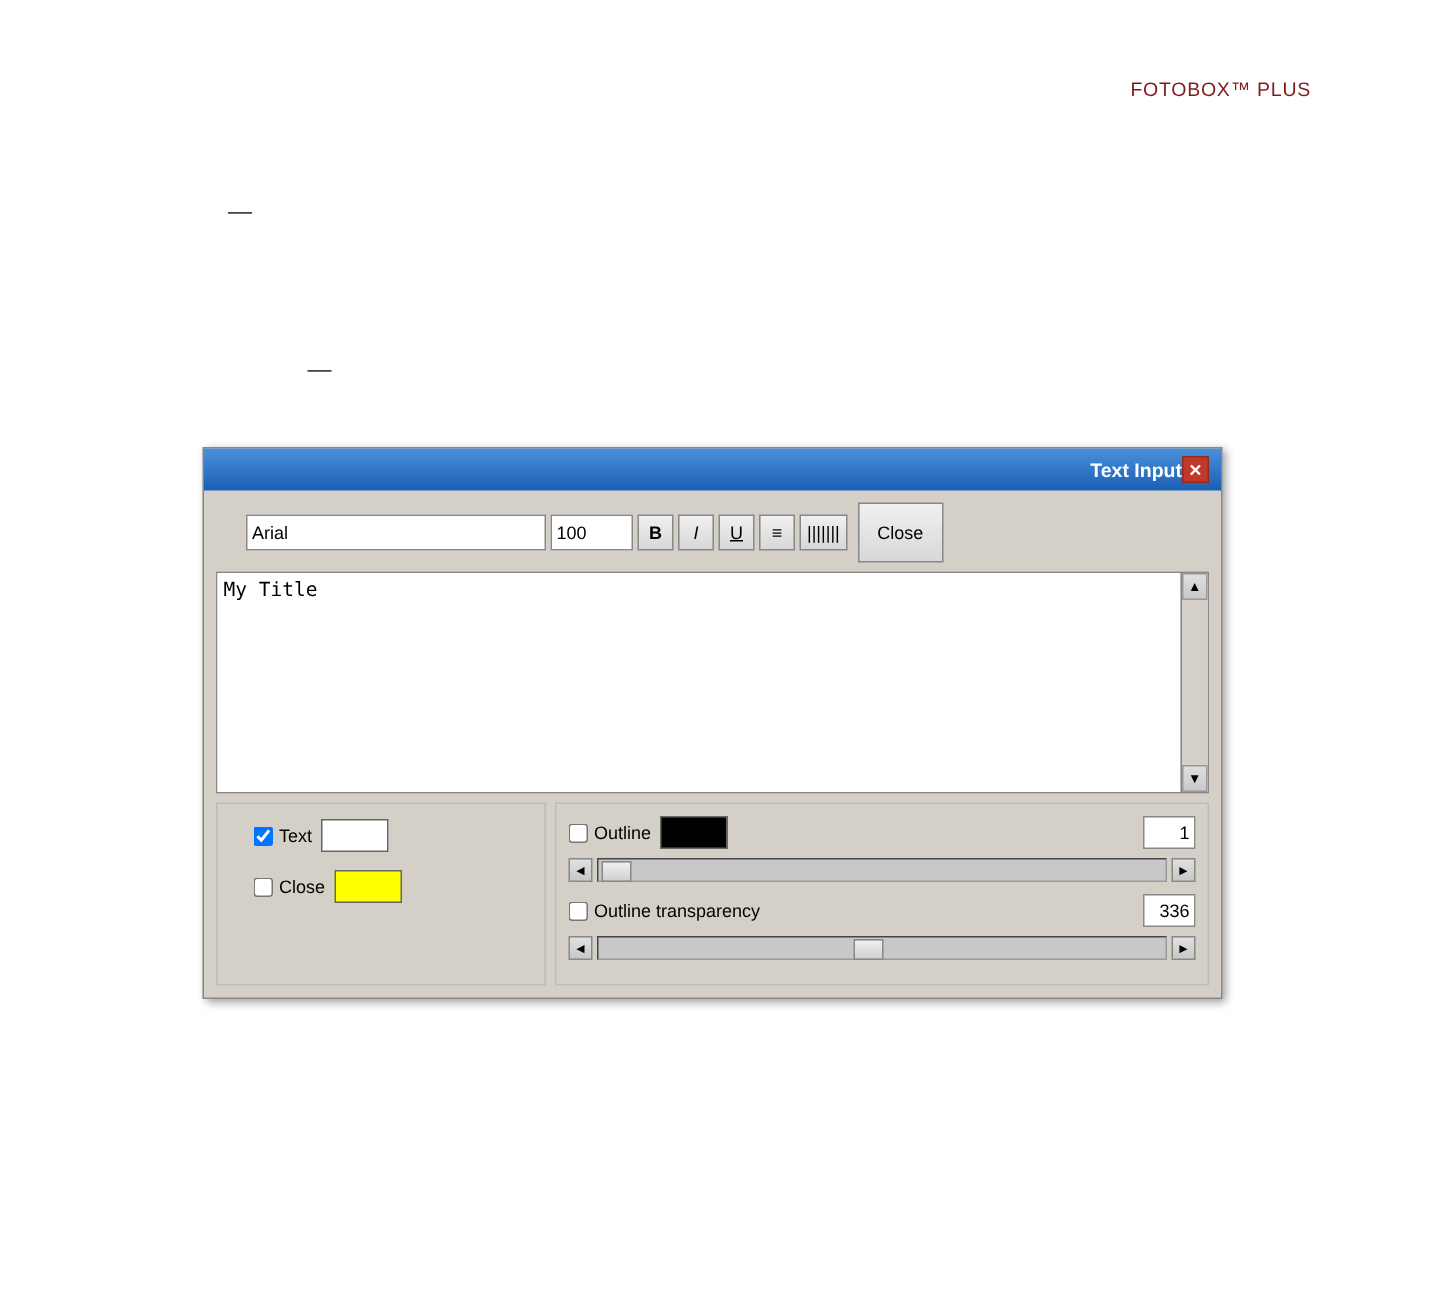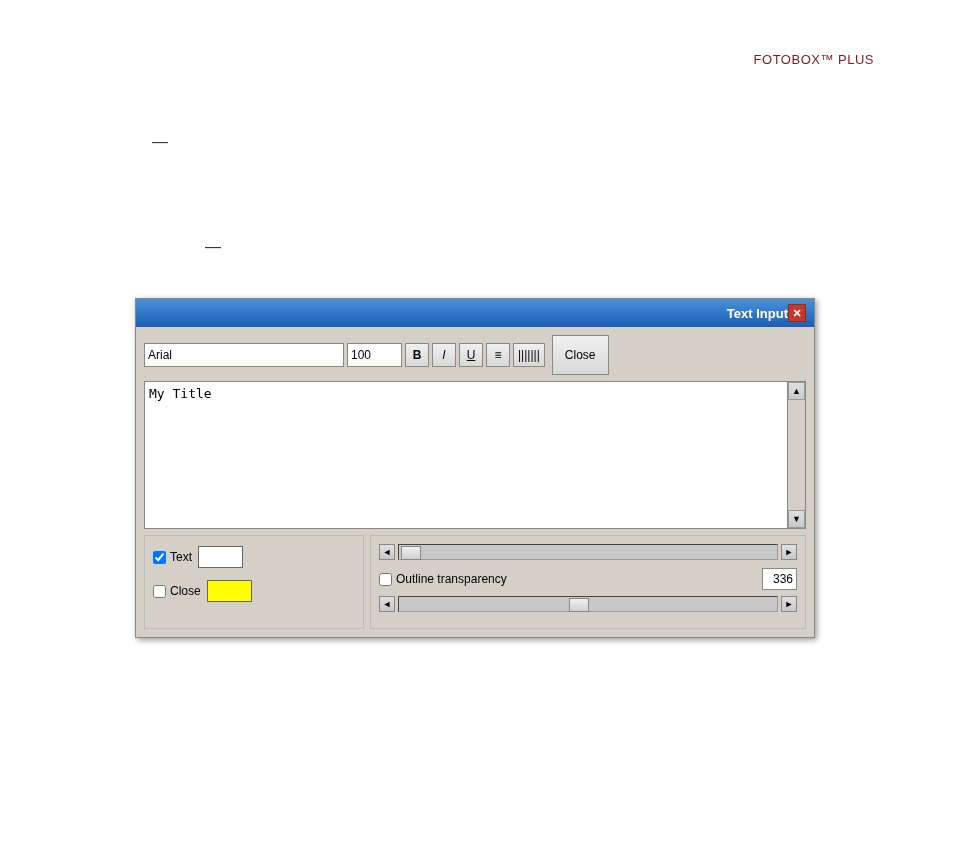--- a/index.html
+++ b/index.html
@@ -83,20 +83,21 @@
       padding: 8px;
     }
 
     
     .toolbar-row {
       display: flex;
       align-items: center;
       gap: 3px;
       margin-bottom: 6px;
       background: #d4d0c8;
+      margin-left: 20px;
     }
 
     .font-select {
       width: 200px;
       height: 24px;
       border: 1px solid #888;
       background: #fff;
       font-size: 12px;
       padding: 1px 3px;
     }
@@ -190,21 +191,21 @@
     
     .bottom-panels {
       display: flex;
       gap: 6px;
     }
 
     .left-panel {
       width: 220px;
       background: #d4d0c8;
       border: 1px solid #bbb;
-      padding: 10px 8px;
+      padding: 10px 24px;
     }
 
     .right-panel {
       flex: 1;
       background: #d4d0c8;
       border: 1px solid #bbb;
       padding: 8px;
     }
 
     .option-row {
@@ -363,20 +364,28 @@
           <label class="checkbox-label">
             <input type="checkbox" class="checkbox-input" style="">
             <span>Close</span>
           </label>
           <div class="color-swatch yellow"></div>
         </div>
       </div>
 
       <div class="right-panel">
 
+        <div class="outline-row">
+          <label class="checkbox-label">
+            <input type="checkbox" class="checkbox-input" style="">
+            <span>Outline</span>
+          </label>
+          <div class="black-swatch"></div>
+          <input class="number-box" type="text" value="1" style="">
+        </div>
 
         <div class="slider-row">
           <div class="slider-arrow">◄</div>
           <div class="slider-track">
             <div class="slider-thumb" style="left: 2px;"></div>
           </div>
           <div class="slider-arrow">►</div>
         </div>
 
         <div class="outline-transparency-row">

